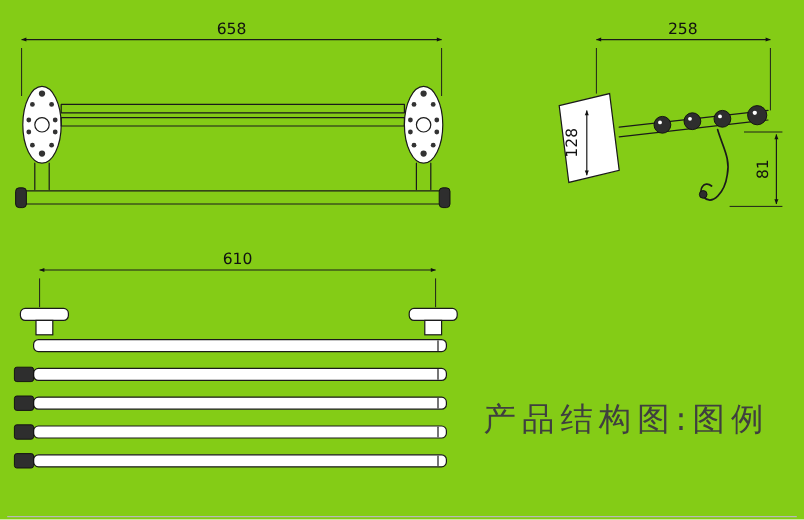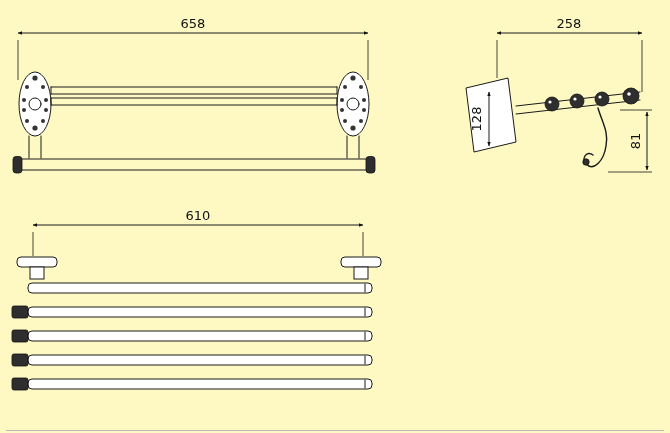--- a/index.html
+++ b/index.html
@@ -1,16 +1,16 @@
 <!DOCTYPE html>
 <html><head>
 <meta charset="utf-8">
 <style>
   html,body{margin:0;padding:0;background:#ffffff;}
-  #stage{position:relative;width:670px;height:433px;background:#fef9c3;overflow:hidden;
+  #stage{position:relative;width:670px;height:433px;background:#84cc16;overflow:hidden;
          font-family:"DejaVu Sans","Liberation Sans",sans-serif;}
   svg{position:absolute;left:0;top:0;}
   .ln{stroke:#1a1a1a;stroke-width:1;fill:none;stroke-linecap:round;stroke-linejoin:round;}
   .ln2{stroke:#1a1a1a;stroke-width:1.4;fill:none;stroke-linecap:round;stroke-linejoin:round;}
   .ext{stroke:#1a1a1a;stroke-width:0.8;fill:none;}
   .dim{stroke:#1a1a1a;stroke-width:1;fill:none;
        marker-start:url(#arrow);marker-end:url(#arrow);}
   .dimtxt{font:13px "DejaVu Sans","Liberation Sans",sans-serif;fill:#111;}
   .darkfill{fill:#2e2e2e;stroke:#111;stroke-width:0.8;}
   .whitefill{fill:#ffffff;stroke:#1a1a1a;stroke-width:1;}
@@ -166,16 +166,17 @@
       </g>
       <g>
         <rect class="whitefill" x="28" y="379" width="344" height="10" rx="4"></rect>
         <path class="ln" d="M365,380 V388"></path>
         <rect class="darkfill" x="12" y="378" width="16" height="12" rx="2"></rect>
       </g>
     </g>
   </g>
 </svg>
 
+<div id="caption">产品结构图:图例</div>
 
 <div id="bottom-divider"></div>
 
 </div>
 
 </body></html>

